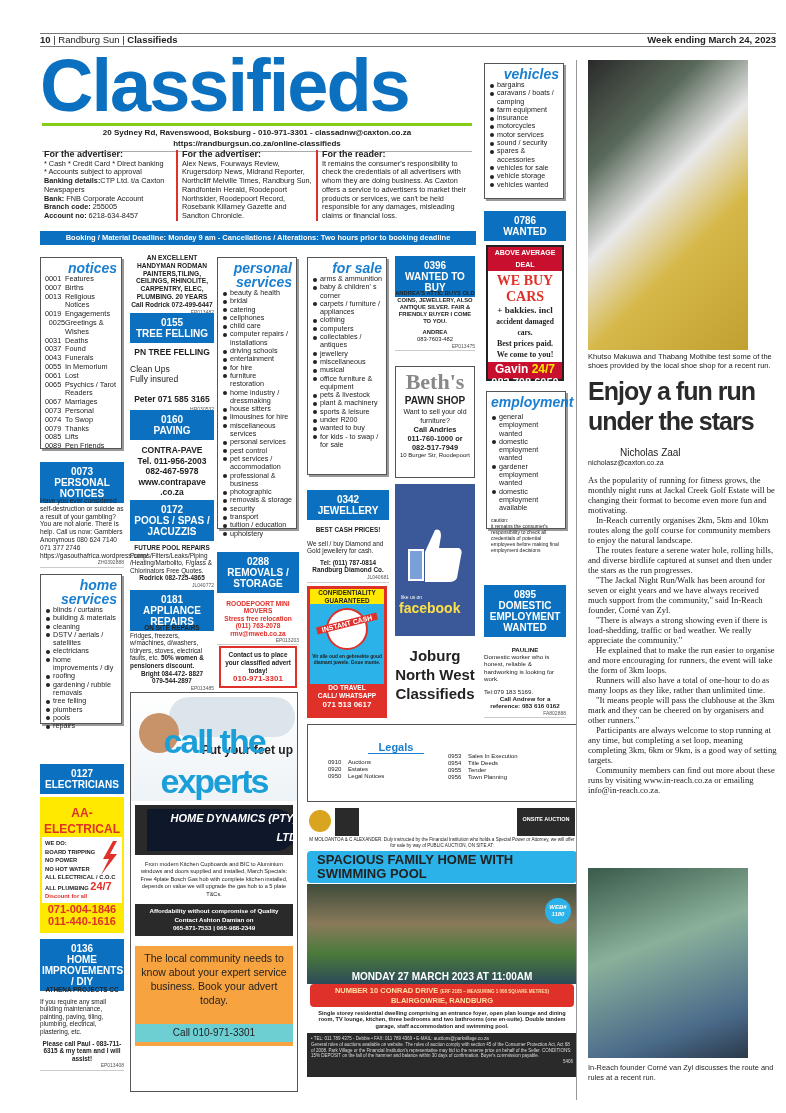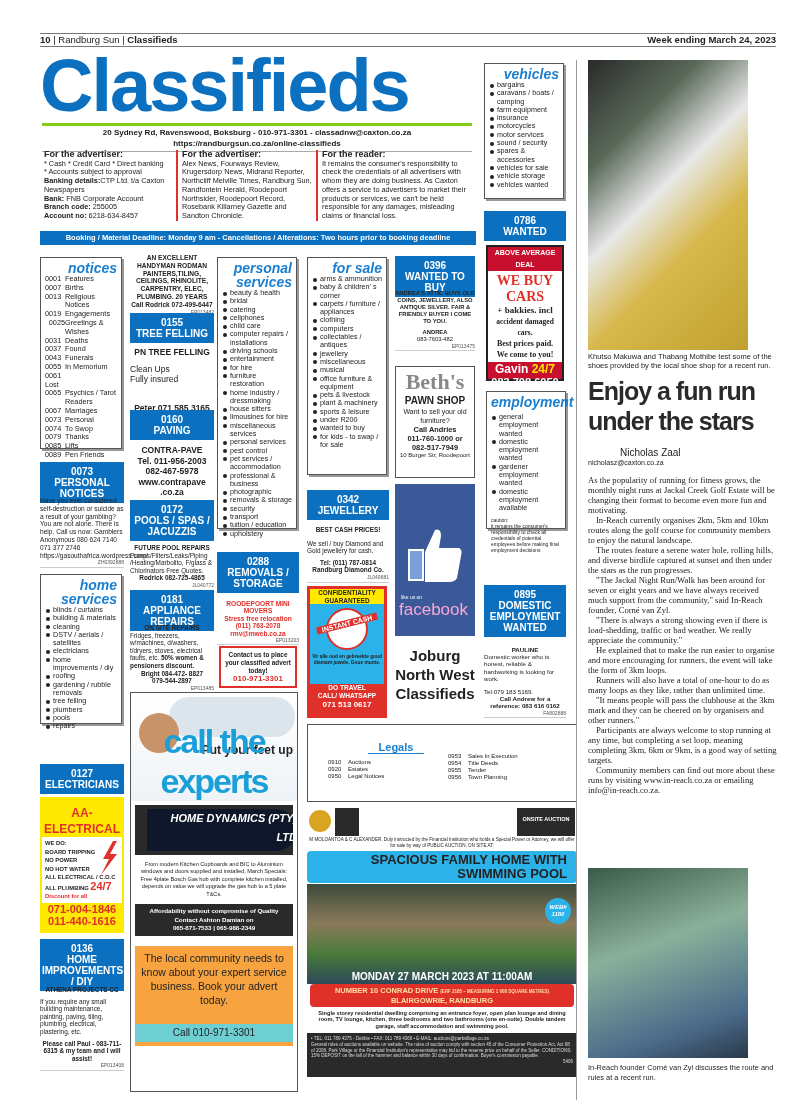--- a/index.html
+++ b/index.html
@@ -94,21 +94,21 @@
         <span>Found</span>
       </div>
       <div class="row" style="display: flex;">
         <span class="c" style="width: 20px;">0043</span>
         <span>Funerals</span>
       </div>
       <div class="row" style="display: flex;">
         <span class="c" style="width: 20px;">0055</span>
         <span>In Memorium</span>
       </div>
-      <div class="row" style="display: flex; flex-direction: column;">
+      <div class="row" style="display: flex;">
         <span class="c" style="width: 20px;">0061</span>
         <span>Lost</span>
       </div>
       <div class="row" style="display: flex;">
         <span class="c" style="width: 20px;">0065</span>
         <span>Psychics / Tarot Readers</span>
       </div>
       <div class="row" style="display: flex;">
         <span class="c" style="width: 20px;">0067</span>
         <span>Marriages</span>
@@ -192,21 +192,21 @@
   <div>AN EXCELLENT HANDYMAN RODMAN PAINTERS,TILING, CEILINGS, RHINOLITE, CARPENTRY, ELEC, PLUMBING. 20 YEARS</div>
   <div>Call Rodrick 072-499-6447</div>
   <div class="ref" style="font-weight:normal">EP013482</div>
 </div>
 <div class="abs hdr" style="left:130px;top:313px;width:84px"><span style="white-space:pre-line">0155
 TREE FELLING</span></div>
 <div class="abs" style="left:130px;top:347px;width:84px;font-size:8.5px;line-height:10px">
   <div class="b ctr">PN TREE FELLING</div>
   <div style="margin-top:7px;white-space:pre-line">Clean Ups
 Fully insured</div>
-  <div class="b ctr" style="margin-top:19px">Peter 071 585 3165</div>
+  <div class="b ctr" style="margin-top:10px">Peter 071 585 3165</div>
   <div class="ref">HR030532</div>
 </div>
 <div class="abs hdr" style="left:130px;top:410px;width:84px"><span style="white-space:pre-line">0160
 PAVING</span></div>
 <div class="abs b ctr" style="left:130px;top:445px;width:84px;font-size:8.5px;line-height:10.5px">
   <div>CONTRA-PAVE</div>
   <div>Tel. 011-956-2003</div>
   <div>082-467-5978</div>
   <div>www.contrapave .co.za</div>
   <div class="ref" style="font-weight:normal">EP013479</div>
@@ -357,21 +357,21 @@
   <div style="font-size:7.4px;line-height:9px;font-weight:bold">011-760-1000 or</div>
   <div style="font-size:7.4px;line-height:9px;font-weight:bold">082-517-7949</div>
   <div style="font-size:6px;line-height:7px">10 Burger Str, Roodepoort</div>
 </div>
 <div class="abs" style="left:395px;top:484px;width:80px;height:152px;background:#3b5998;position:absolute">
   <svg class="abs" style="left:10px;top:40px" width="60" height="60" viewBox="0 0 60 60">
       <rect x="4" y="26" width="14" height="30" fill="#7aa0d8" stroke="#fff" stroke-width="2"></rect>
       <path d="M20 28 L30 6 Q36 4 36 12 L34 24 L54 24 Q58 26 56 32 L52 54 Q50 58 44 58 L20 58Z" fill="#fff"></path>
     </svg>
   <div class="abs" style="left:6px;top:110px;color:#fff;font-size:5px">like us on</div>
-  <div class="abs" style="left:4px;top:116px;color:#f9a8d4;font-size:17px;font-weight:normal">facebook</div>
+  <div class="abs" style="left:4px;top:116px;color:#fde047;font-size:14px;font-weight:bold">facebook</div>
 </div>
 <div class="abs ctr" style="left:395px;top:646px;width:80px;font-weight:bold;font-size:15px;line-height:19px">Joburg North West Classifieds</div>
 
 <div class="abs idxbox" style="left:484px;top:63px;width:80px;height:136px">
   <h3>vehicles</h3>
   <div id="vehicles-list">
       <div class="bul">bargains</div>
       <div class="bul">caravans / boats / camping</div>
       <div class="bul">farm equipment</div>
       <div class="bul">insurance</div>
@@ -459,21 +459,21 @@
     </div>
 </div>
 
 <div class="abs" style="left:307px;top:808px;width:270px;height:275px;background:#fff">
   <div style="height:28px;position:relative;background:#fff">
     <div class="abs" style="left:2px;top:2px;width:22px;height:22px;border-radius:50%;background:#d9a520"></div>
     <div class="abs" style="left:28px;top:0;width:24px;height:28px;background:#2a2a2a"></div>
     <div class="abs" style="left:210px;top:0;width:58px;height:28px;background:#2a2a2a;color:#fff;font-weight:bold;font-size:5.5px;text-align:center;padding-top:8px">ONSITE AUCTION</div>
   </div>
   <div style="font-size:4.6px;line-height:5.8px;text-align:center;padding:1px 2px">M MOLOANTOA &amp; C ALEXANDER. Duly instructed by the Financial Institution who holds a Special Power or Attorney, we will offer for sale by way of PUBLIC AUCTION, ON SITE AT:</div>
-  <div class="pv-band" style="margin:1px 0;text-align:right;font-weight:bold;font-size:13px;line-height:14px;padding:2px 10px;color:#222;border-radius:4px">SPACIOUS FAMILY HOME WITH SWIMMING POOL</div>
+  <div class="pv-band" style="margin:1px 0;text-align:left;font-weight:bold;font-size:13px;line-height:14px;padding:2px 10px;color:#222;border-radius:4px">SPACIOUS FAMILY HOME WITH SWIMMING POOL</div>
   <div class="photo" style="height:100px;position:relative;background:linear-gradient(180deg,#3e4b3a 0%,#8a7a5a 40%,#4a7a3a 70%,#2c4a5a 100%)">
     <div class="abs" style="right:6px;top:14px;width:26px;height:26px;border-radius:50%;background:#2bb2e8;color:#fff;font-weight:bold;font-style:italic;font-size:6px;text-align:center;padding-top:6px;line-height:7px">WEB# 1180</div>
     <div class="abs" style="left:0;bottom:2px;width:100%;text-align:center;color:#fff;font-weight:bold;font-size:10px">MONDAY 27 MARCH 2023 AT 11:00AM</div>
   </div>
   <div style="background:#e0302a;color:#ffe0a0;text-align:center;font-weight:bold;font-size:7.5px;line-height:9px;padding:2px;border-radius:4px;margin:0 3px">
     <div><span>NUMBER 10 CONRAD DRIVE</span> <span style="font-size:4.5px">(ERF 2185 – MEASURING 1 008 SQUARE METRES)</span></div>
     <div>BLAIRGOWRIE, RANDBURG</div>
   </div>
   <div style="font-size:5.6px;line-height:6.8px;font-weight:bold;text-align:center;padding:3px 4px">Single storey residential dwelling comprising an entrance foyer, open plan lounge and dining room, TV lounge, kitchen, three bedrooms and two bathrooms (one en-suite). Double tandem garage, staff accommodation and swimming pool.</div>
   <div style="background:#2a2a2a;color:#ddd;font-size:4.5px;line-height:5.8px;padding:3px 4px;height:44px">

